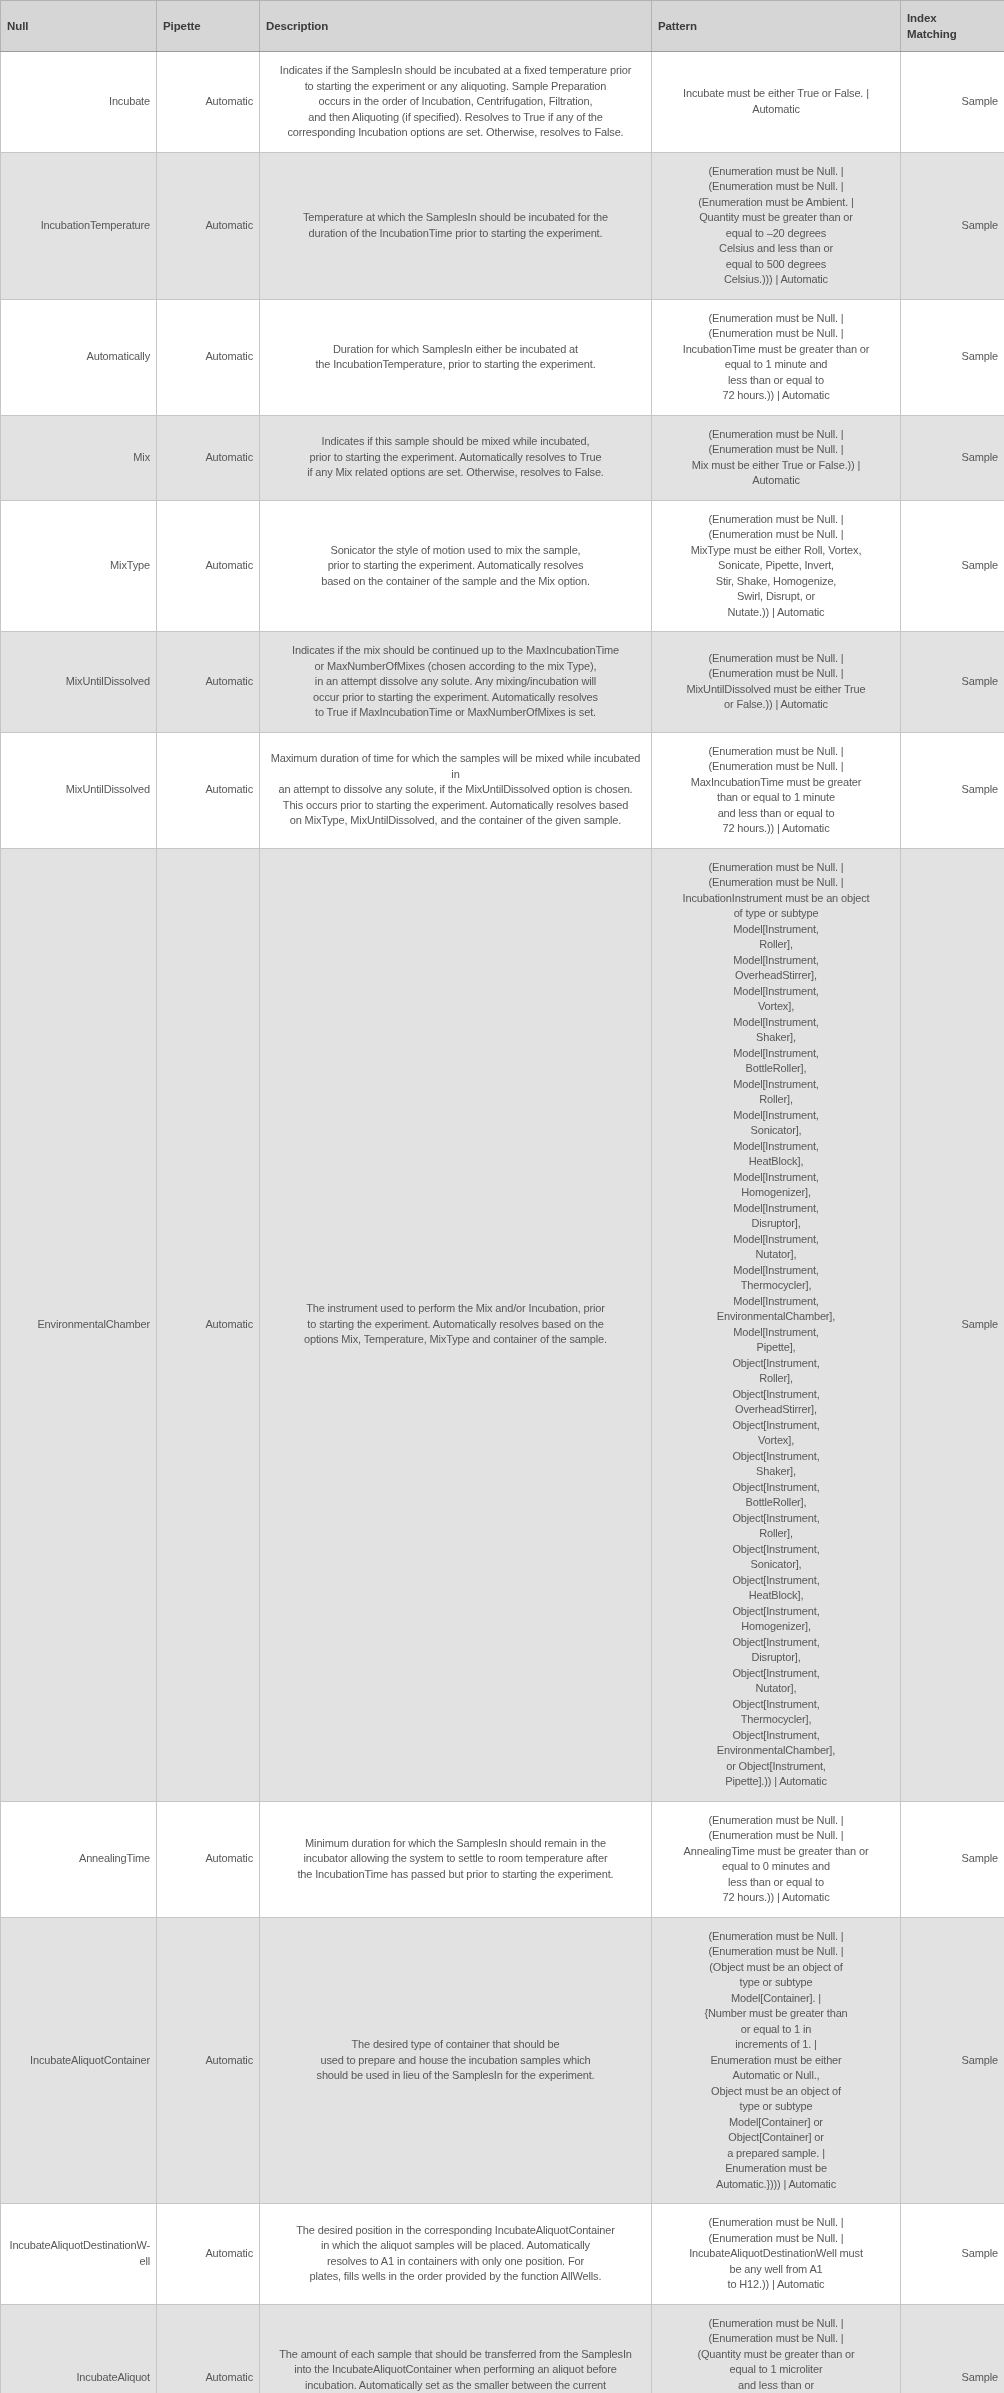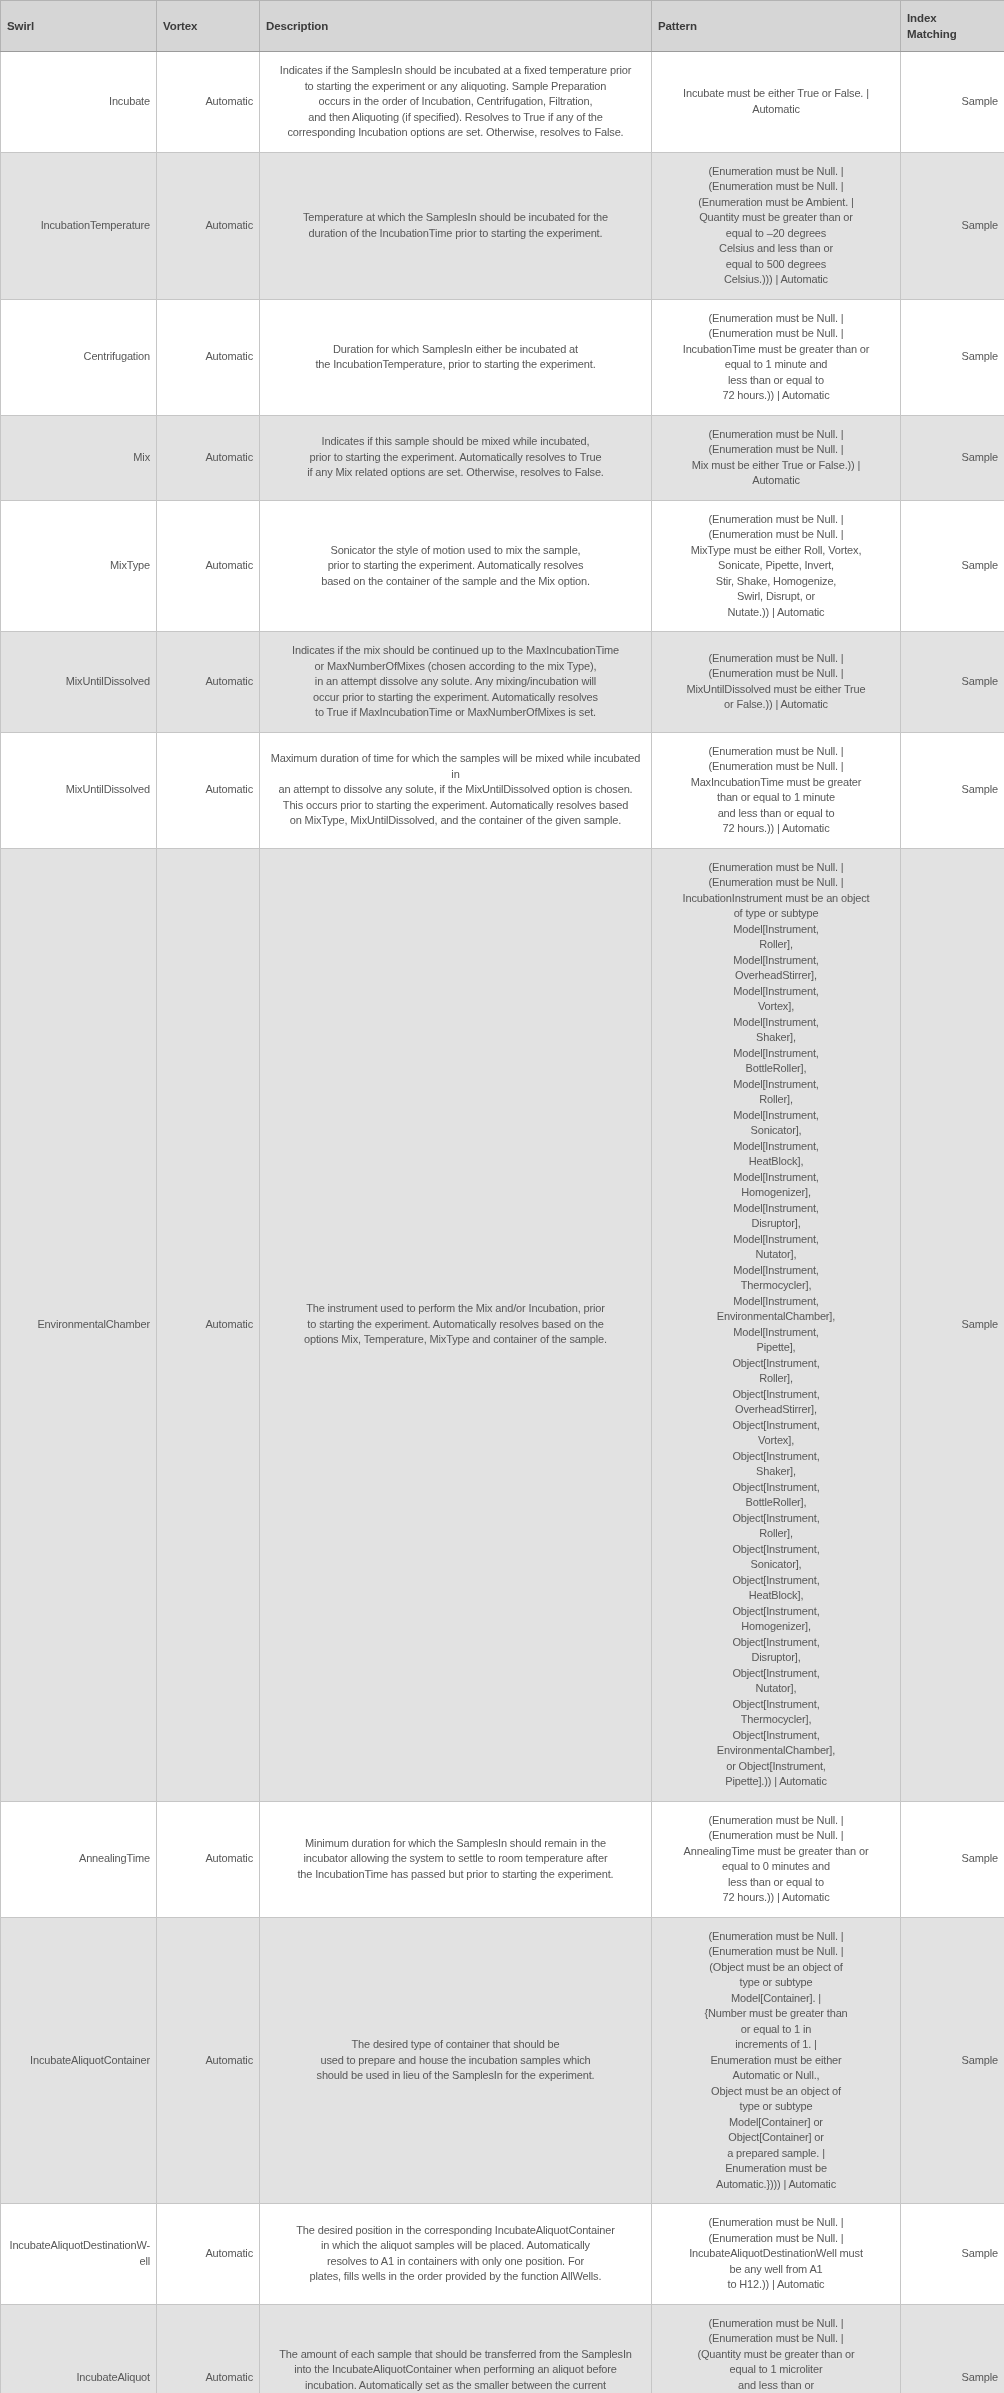--- a/index.html
+++ b/index.html
@@ -56,22 +56,22 @@
 <table class="doc-table">
   <colgroup>
     <col class="c1">
       <col class="c2">
       <col class="c3">
       <col class="c4">
       <col class="c5">
   </colgroup>
   <thead>
     <tr>
-      <th>Swirl</th>
-      <th>Vortex</th>
+      <th>Null</th>
+      <th>Pipette</th>
       <th>Description</th>
       <th>Pattern</th>
       <th class="h-index">Index
 Matching</th>
     </tr>
   </thead>
   <tbody>
     <tr>
       <td class="c-name">Incubate</td>
       <td class="c-default">Automatic</td>
@@ -92,21 +92,21 @@
 (Enumeration must be Null.  |
 (Enumeration must be Ambient.  |
 Quantity must be greater than or
 equal to –20 degrees
 Celsius and less than or
 equal to 500 degrees
 Celsius.)))  | Automatic</td>
       <td class="c-index">Sample</td>
     </tr>
     <tr>
-      <td class="c-name">Centrifugation</td>
+      <td class="c-name">Automatically</td>
       <td class="c-default">Automatic</td>
       <td class="c-desc">Duration for which SamplesIn either be incubated at
 the IncubationTemperature, prior to starting the experiment.</td>
       <td class="c-pattern">(Enumeration must be Null.  |
 (Enumeration must be Null.  |
 IncubationTime must be greater than or
 equal to 1 minute and
 less than or equal to
 72 hours.))  | Automatic</td>
       <td class="c-index">Sample</td>

